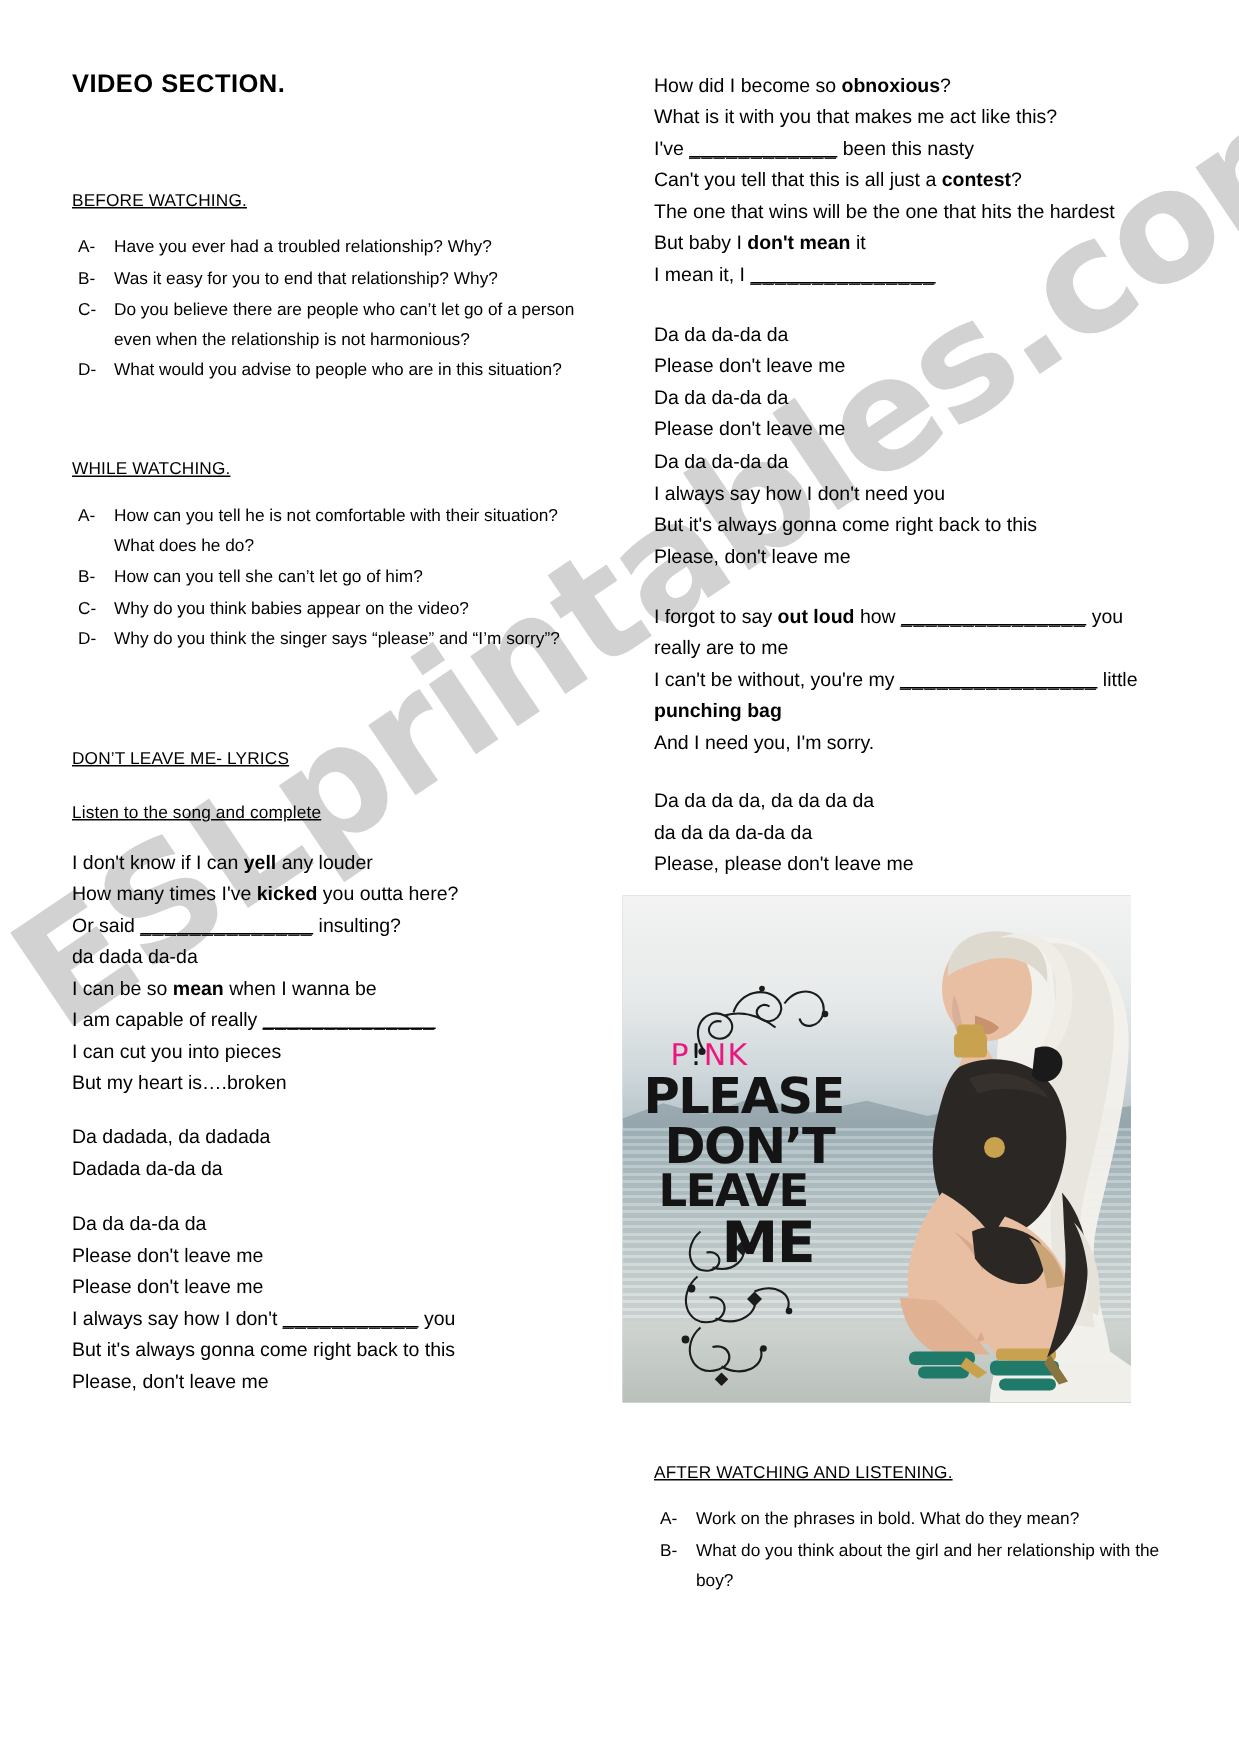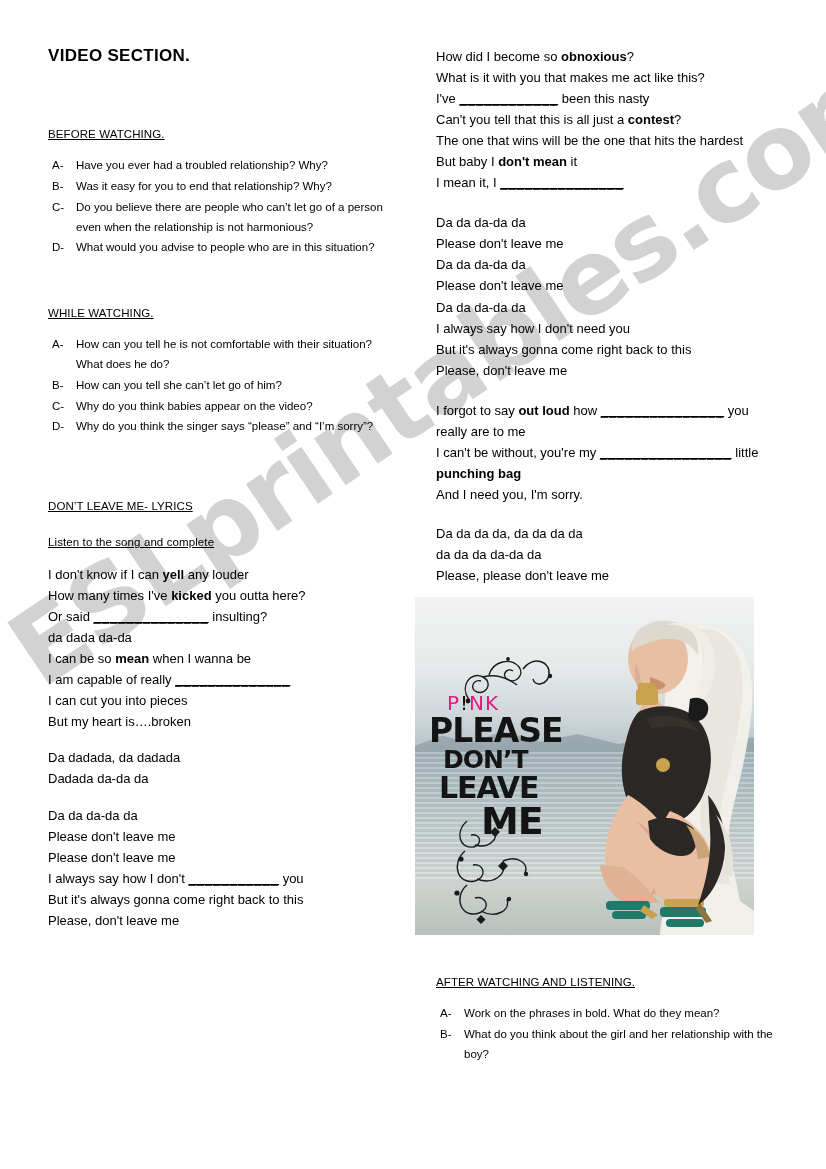--- a/index.html
+++ b/index.html
@@ -118,21 +118,21 @@
   .logo-pink .bang { color:#121212; }
   .cover-title {
     font-family:"DejaVu Sans", sans-serif;
     font-weight:bold;
     color:#141414;
     line-height:.94;
     letter-spacing:-1px;
     margin-top:2px;
   }
   .ct1 { font-size:33px; }
-  .ct2 { font-size:25px; margin-left:14px; }
+  .ct2 { font-size:33px; margin-left:14px; }
   .ct3 { font-size:30px; margin-left:10px; }
   .ct4 { font-size:38px; margin-left:52px; }
   .swirl { position:absolute; z-index:5; }
   .swirl-top { left:34px; top:48px; }
   .swirl-bot { left:22px; top:218px; }
 
   .figure { position:absolute; right:-6px; bottom:0; width:220px; height:320px; z-index:4; }
 </style>
 </head>
 <body>

